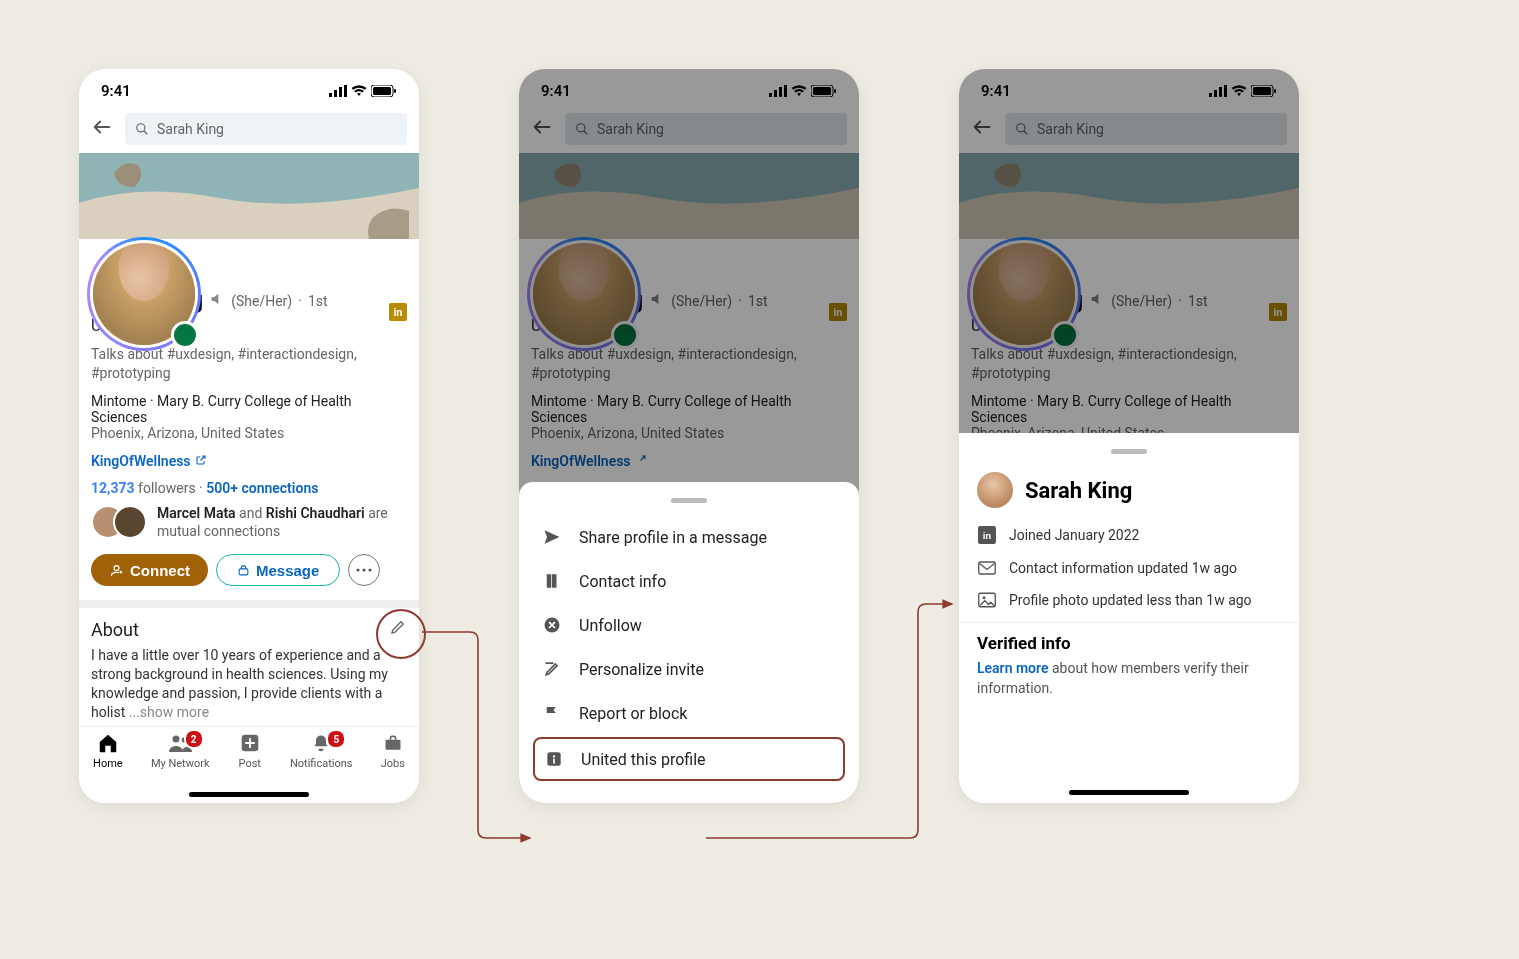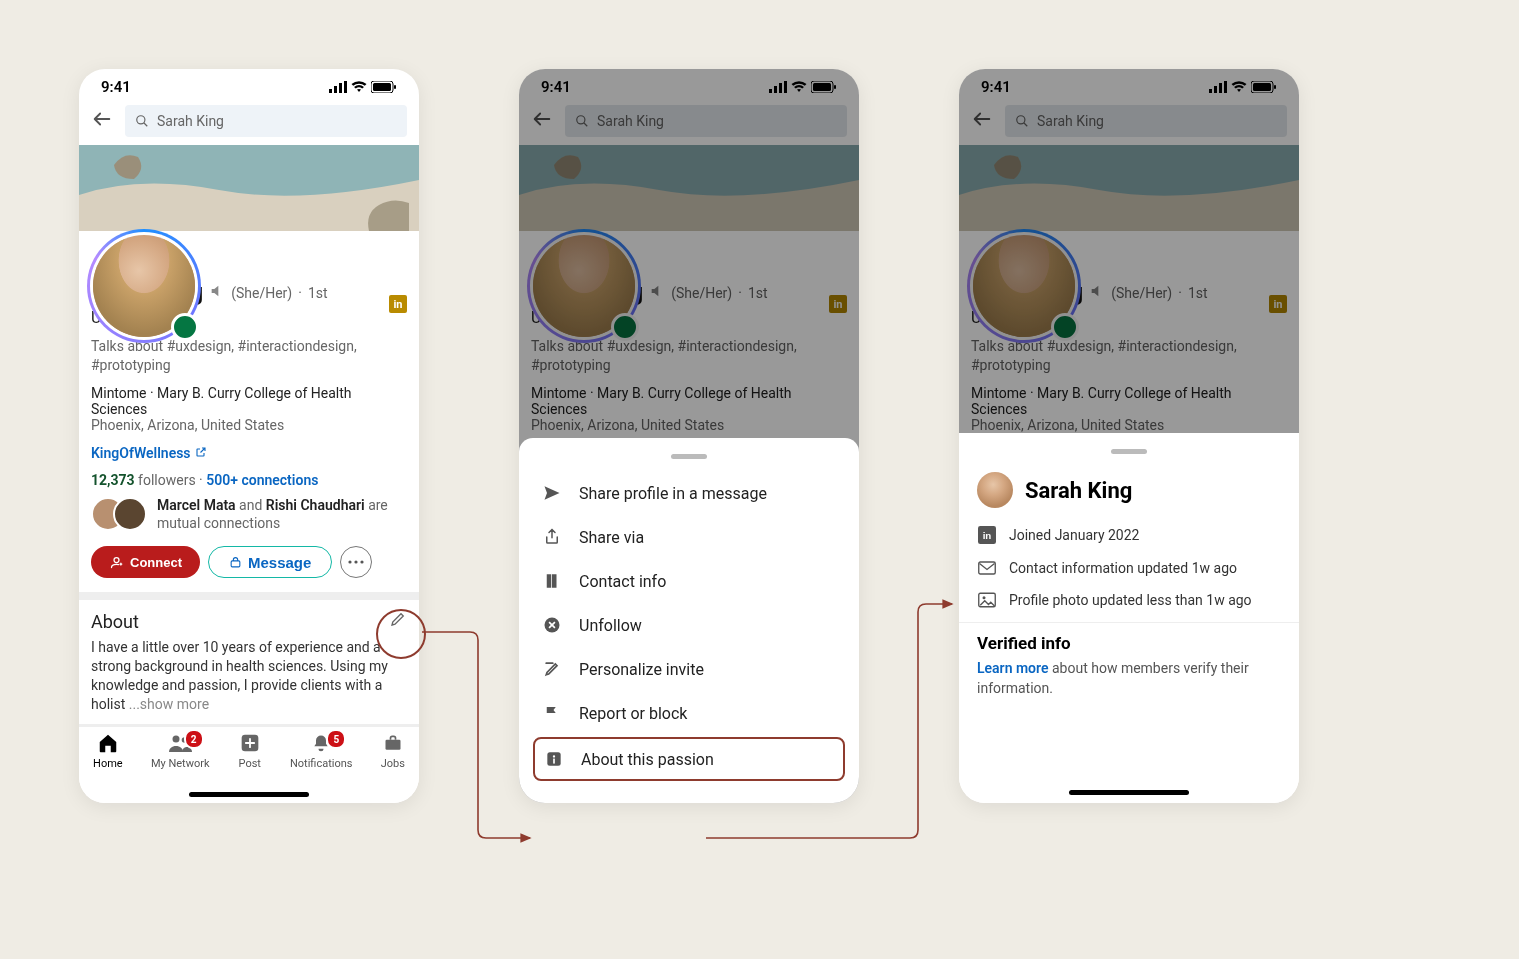--- a/index.html
+++ b/index.html
@@ -2,21 +2,21 @@
 <html><head>
 <meta charset="utf-8">
 <style>
   html,body{margin:0;padding:0;background:#efece4;font-family:-apple-system,BlinkMacSystemFont,"Segoe UI",Roboto,Helvetica,Arial,sans-serif;-webkit-font-smoothing:antialiased;}
   .stage{position:relative;width:1519px;height:959px;}
   .phone{position:absolute;width:340px;height:734px;border-radius:26px;overflow:hidden;background:#fff;box-shadow:0 4px 20px rgba(0,0,0,.08);}
   .phone.p1{left:79px;top:69px;}
   .phone.p2{left:519px;top:69px;}
   .phone.p3{left:959px;top:69px;}
   
-  .statusbar{height:36px;display:flex;align-items:center;justify-content:space-between;padding:0 22px;font-weight:600;font-size:15px;}
+  .statusbar{height:44px;display:flex;align-items:center;justify-content:space-between;padding:0 22px;font-weight:600;font-size:15px;}
   .sb-right{display:flex;align-items:center;gap:4px;}
   .sb-icon{display:inline-flex;}
   
   .searchbar{display:flex;align-items:center;gap:10px;padding:0 12px 8px 12px;}
   .back-arrow{width:24px;color:#555;}
   .search-field{flex:1;height:32px;background:#eef3f8;border-radius:4px;display:flex;align-items:center;gap:8px;padding:0 10px;color:#666;font-size:14px;}
   
   .cover{height:86px;position:relative;background:linear-gradient(180deg,#97b6b8 0%,#a7c1c3 100%);overflow:hidden;}
   .cover svg{width:100%;height:100%;display:block;}
   .avatar-wrap{position:absolute;left:8px;top:-50px;width:108px;height:108px;border-radius:50%;padding:3px;background:conic-gradient(#1f8fff 0deg,#6f76ff 120deg,#b58bff 300deg,#1f8fff 360deg);}
@@ -39,21 +39,21 @@
   .website a{color:#0a66c2;font-weight:600;text-decoration:none;font-size:14px;}
   .ext-icon{color:#0a66c2;margin-left:4px;}
   .stats{font-size:14px;color:#666;margin-top:10px;}
   .stats .link{color:#0a66c2;font-weight:600;margin-top:10px;}
   .mutual{display:flex;gap:10px;align-items:center;margin-top:8px;font-size:14px;color:#666;line-height:1.3;justify-content:flex-end;}
   .mutual .bold{color:#222;font-weight:600;}
   .ava-stack{display:flex;}
   .ava-s{width:30px;height:30px;border-radius:50%;border:2px solid #fff;background:#b89070;}
   .ava-s:nth-child(2){margin-left:-12px;background:#5a4530;}
   .actions{display:flex;gap:8px;margin:14px 0 14px 0;align-items:center;}
-  .btn-primary{flex:0 0 auto;background:#b91c1c;color:#fff;border:none;border-radius:18px;height:32px;padding:0 18px;font-weight:600;font-size:13px;display:inline-flex;align-items:center;gap:6px;}
+  .btn-primary{flex:0 0 auto;background:#a16207;color:#fff;border:none;border-radius:18px;height:32px;padding:0 18px;font-weight:600;font-size:15px;display:inline-flex;align-items:center;gap:6px;}
   .btn-outline{flex:0 0 auto;background:#fff;color:#0a66c2;border:1px solid #14b8a6;border-radius:18px;height:32px;padding:0 20px;font-weight:600;font-size:15px;display:inline-flex;align-items:center;gap:6px;}
   .btn-more{width:32px;height:32px;border-radius:50%;border:1px solid #777;background:#fff;display:inline-flex;align-items:center;justify-content:center;color:#555;position:relative;z-index:5;}
   .section-gap{height:8px;background:#eee;margin:0 -12px;}
   .about-head{display:flex;align-items:center;justify-content:space-between;margin-top:10px;}
   .about-title{font-size:18px;font-weight:400;color:#222;}
   .edit-icon{color:#666;}
   .about-body{font-size:14px;color:#333;line-height:1.35;margin-top:6px;}
   .showmore{color:#888;}
   
   .bottom-nav{position:absolute;left:0;right:0;bottom:0;height:72px;background:#fff;border-top:1px solid #eee;display:flex;justify-content:space-around;padding-top:4px;}
@@ -156,21 +156,21 @@
       <span class="degree">·</span>
       <span class="degree">1st</span>
     </div>
     <div class="headline">UX Designer</div>
     <div class="talks">Talks about #uxdesign, #interactiondesign, #prototyping</div>
     <div class="affil">Mintome · Mary B. Curry College of Health Sciences</div>
     <div class="loc">Phoenix, Arizona, United States</div>
     <div class="website"><a href="#"><span>KingOfWellness</span><span class="ext-icon"><svg width="12" height="12" viewBox="0 0 24 24">
                 <path d="M14 4h6v6M20 4l-9 9M18 14v5a1 1 0 0 1-1 1H5a1 1 0 0 1-1-1V7a1 1 0 0 1 1-1h5" stroke="#0a66c2" stroke-width="2.2" fill="none"></path>
               </svg></span></a></div>
-    <div class="stats"><b style="color:#14532d">12,373</b><span> followers · </span><span class="link">500+ connections</span></div>
+    <div class="stats"><b style="color:#3b82f6">12,373</b><span> followers · </span><span class="link">500+ connections</span></div>
     <div class="mutual">
       <div class="ava-stack">
             <div class="ava-s"></div>
             <div class="ava-s"></div>
           </div>
       <div><span class="bold">Marcel Mata</span><span> and </span><span class="bold">Rishi Chaudhari</span><span> are mutual connections</span></div>
     </div>
     <div class="actions">
       <button class="btn-primary">
             <svg width="15" height="15" viewBox="0 0 24 24">
@@ -339,28 +339,20 @@
           <span class="menu-icon">
             <svg width="20" height="20" viewBox="0 0 24 24">
               <path d="M3 20l18-8L3 4l3 8-3 8z" fill="#555"></path>
             </svg>
           </span>
           <span>Share profile in a message</span>
         </div>
     <div class="menu-row">
           <span class="menu-icon">
             <svg width="18" height="20" viewBox="0 0 24 24">
-              <path d="M12 3v10M8 6l4-4 4 4M5 12v7a1 1 0 0 0 1 1h12a1 1 0 0 0 1-1v-7" stroke="#555" stroke-width="2" fill="none" stroke-linecap="round"></path>
-            </svg>
-          </span>
-          <span>Share via</span>
-        </div>
-    <div class="menu-row">
-          <span class="menu-icon">
-            <svg width="18" height="20" viewBox="0 0 24 24">
               <rect x="5" y="3" width="6" height="18" fill="#555"></rect>
               <rect x="12" y="3" width="6" height="18" fill="#555"></rect>
             </svg>
           </span>
           <span>Contact info</span>
         </div>
     <div class="menu-row">
           <span class="menu-icon">
             <svg width="20" height="20" viewBox="0 0 24 24">
               <circle cx="12" cy="12" r="9" fill="#555"></circle>
@@ -386,21 +378,21 @@
           <span>Report or block</span>
         </div>
     <div class="menu-row menu-hl">
           <span class="menu-icon">
             <svg width="20" height="20" viewBox="0 0 24 24">
               <rect x="4" y="4" width="16" height="16" rx="3" fill="#555"></rect>
               <circle cx="12" cy="9" r="1.4" fill="#fff"></circle>
               <rect x="11" y="11.5" width="2" height="6" fill="#fff"></rect>
             </svg>
           </span>
-          <span>About this passion</span>
+          <span>United this profile</span>
         </div>
   </div>
 </div>
 
 <div class="phone p3">
   <div style="filter:brightness(.95)">
     <div class="statusbar">
           <span>9:41</span>
           <span class="sb-right">
             <span class="sb-icon">

